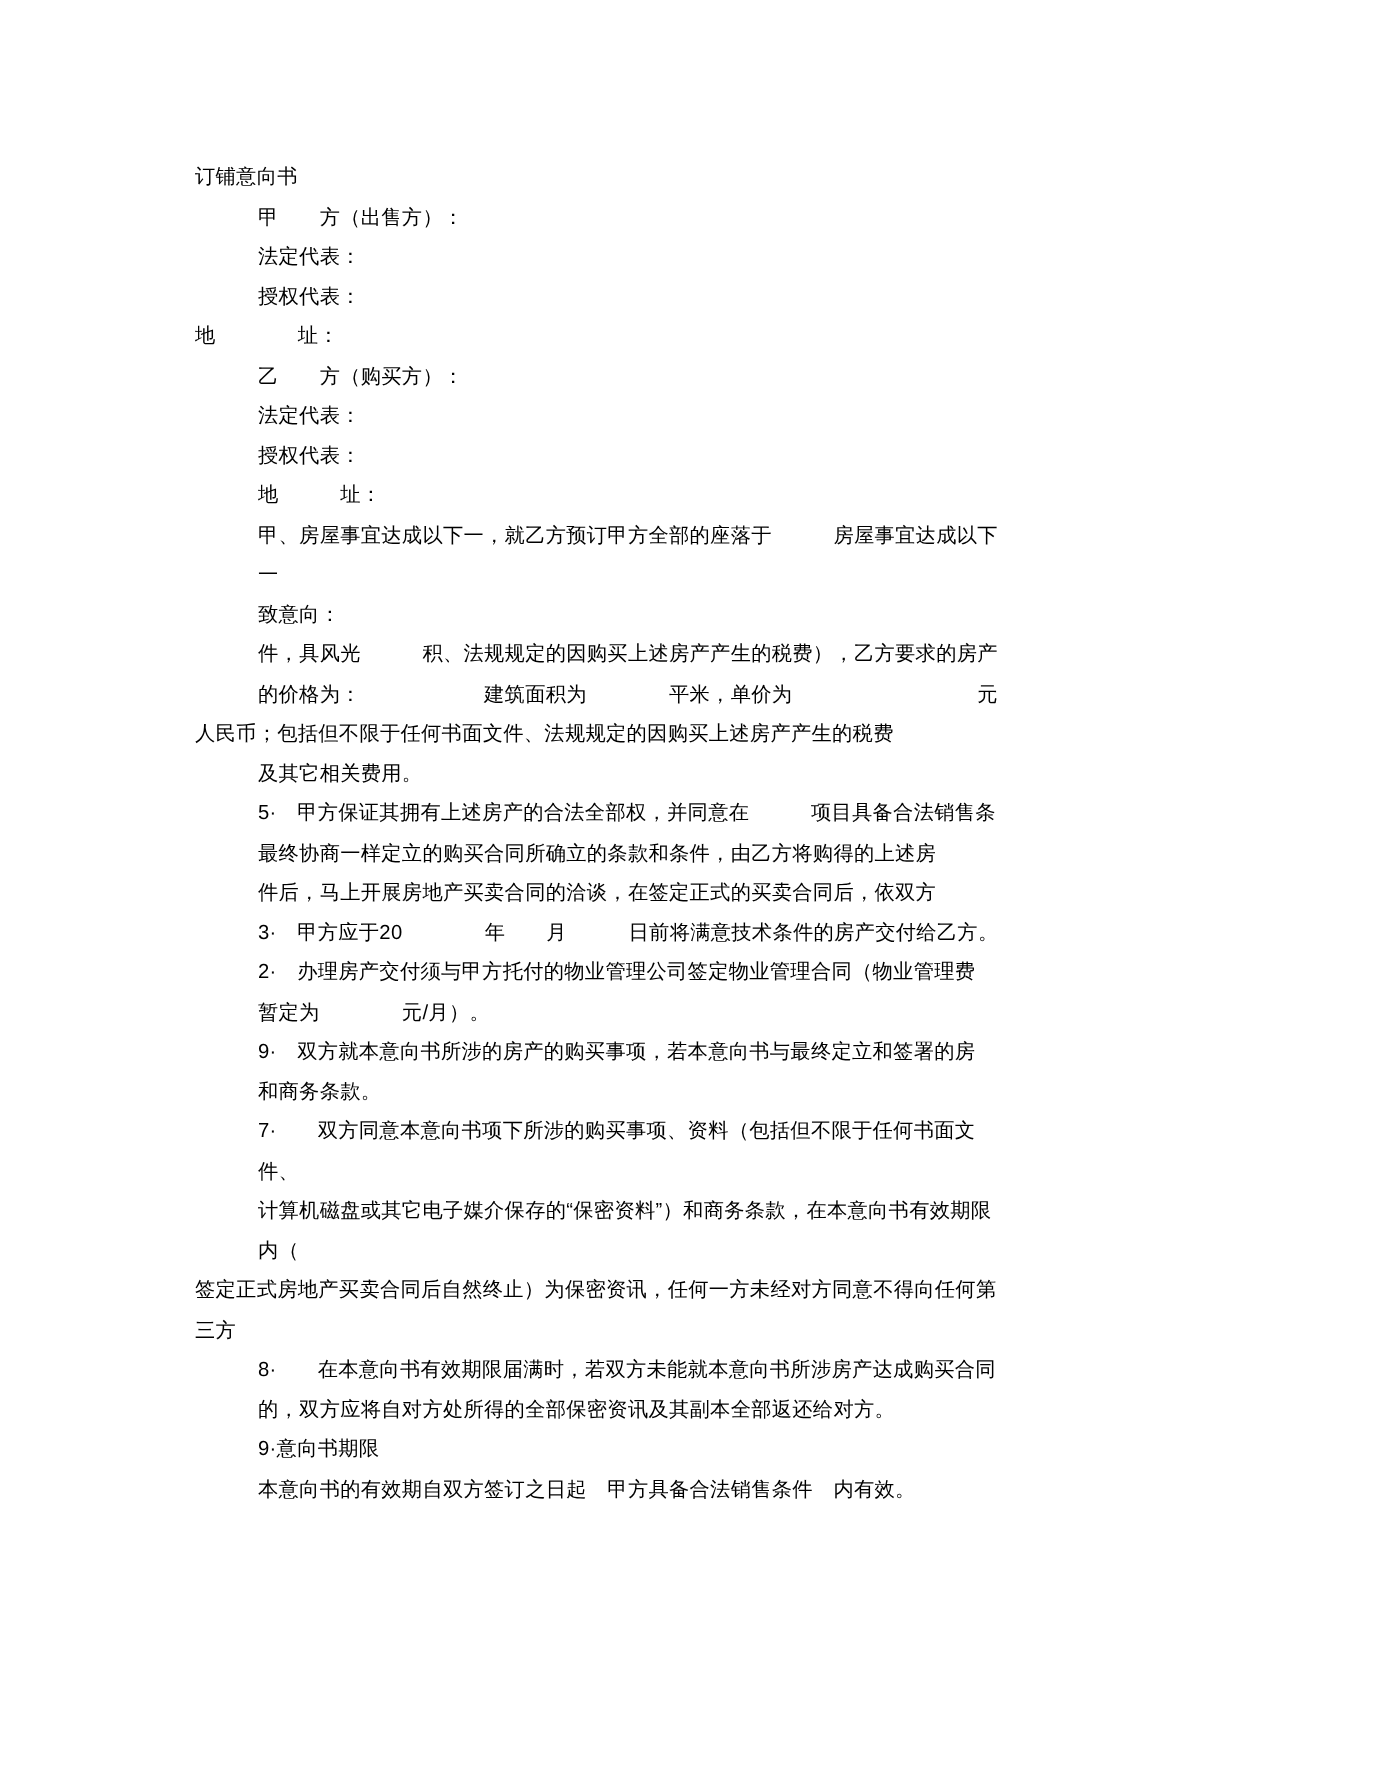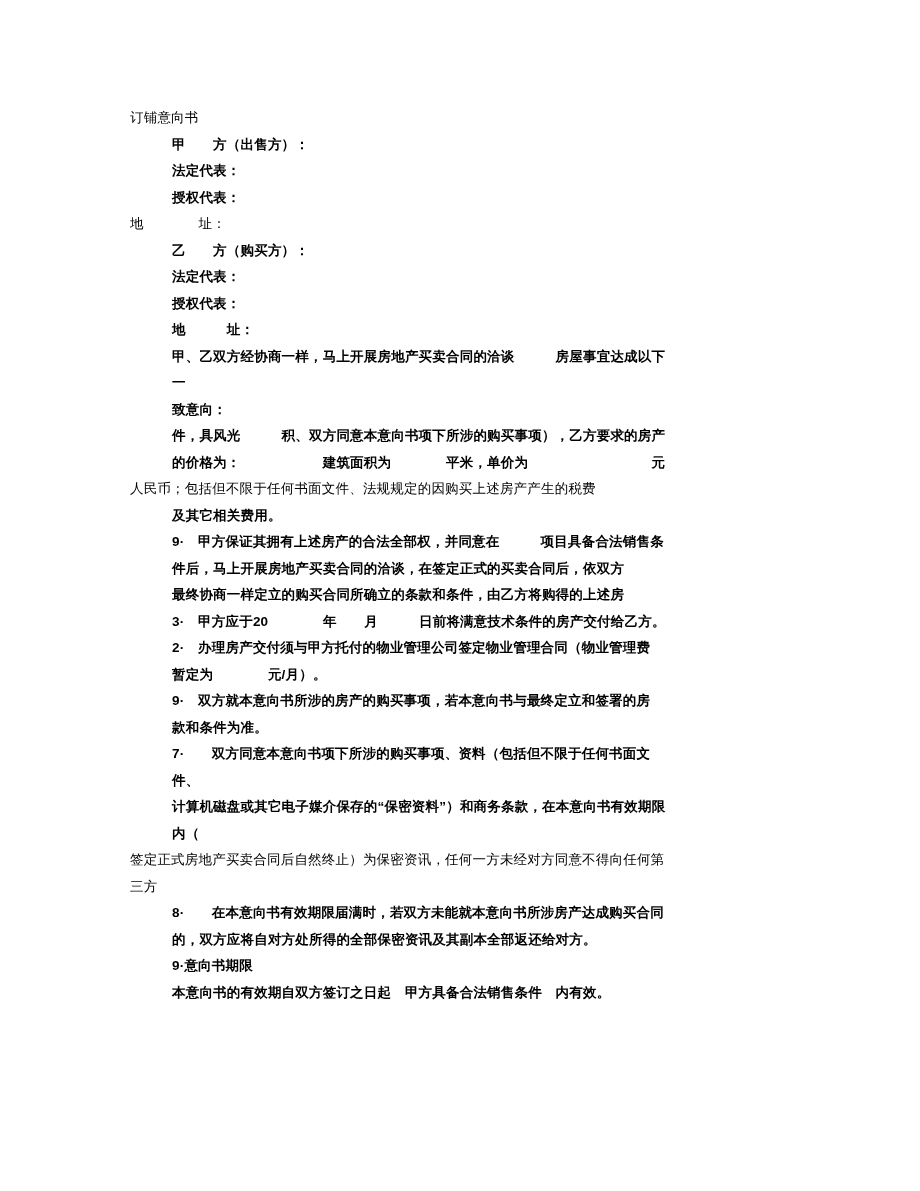--- a/index.html
+++ b/index.html
@@ -23,51 +23,51 @@
   }
   .doc-body {
     font-size: 13.5px;
     line-height: 26.5px;
     letter-spacing: 0.2px;
   }
   .line {
     white-space: pre-wrap;
     margin: 0;
   }
-  .indent-1 { padding-left: 42px; font-weight: bold; }
+  .indent-1 { padding-left: 42px; }
   .indent-0 { padding-left: 0; }
 </style>
 </head>
 <body>
 
 <div class="page">
   <div class="doc-body" id="doc-body">
       <p class="line indent-0">订铺意向书</p>
       <p class="line indent-1">甲　　方（出售方）：</p>
       <p class="line indent-1">法定代表：</p>
       <p class="line indent-1">授权代表：</p>
       <p class="line indent-0">地　　　　址：</p>
       <p class="line indent-1">乙　　方（购买方）：</p>
       <p class="line indent-1">法定代表：</p>
       <p class="line indent-1">授权代表：</p>
       <p class="line indent-1">地　　　址：</p>
-      <p class="line indent-1">甲、乙双方经协商一样，马上开展房地产买卖合同的洽谈　　　房屋事宜达成以下一</p>
+      <p class="line indent-1">甲、房屋事宜达成以下一，就乙方预订甲方全部的座落于　　　房屋事宜达成以下一</p>
       <p class="line indent-1">致意向：</p>
-      <p class="line indent-1">件，具风光　　　积、双方同意本意向书项下所涉的购买事项），乙方要求的房产</p>
+      <p class="line indent-1">件，具风光　　　积、法规规定的因购买上述房产产生的税费），乙方要求的房产</p>
       <p class="line indent-1">的价格为：　　　　　　建筑面积为　　　　平米，单价为　　　　　　　　　元</p>
       <p class="line indent-0">人民币；包括但不限于任何书面文件、法规规定的因购买上述房产产生的税费</p>
       <p class="line indent-1">及其它相关费用。</p>
-      <p class="line indent-1">9·　甲方保证其拥有上述房产的合法全部权，并同意在　　　项目具备合法销售条</p>
+      <p class="line indent-1">5·　甲方保证其拥有上述房产的合法全部权，并同意在　　　项目具备合法销售条</p>
+      <p class="line indent-1">最终协商一样定立的购买合同所确立的条款和条件，由乙方将购得的上述房</p>
       <p class="line indent-1">件后，马上开展房地产买卖合同的洽谈，在签定正式的买卖合同后，依双方</p>
-      <p class="line indent-1">最终协商一样定立的购买合同所确立的条款和条件，由乙方将购得的上述房</p>
       <p class="line indent-1">3·　甲方应于20　　　　年　　月　　　日前将满意技术条件的房产交付给乙方。</p>
       <p class="line indent-1">2·　办理房产交付须与甲方托付的物业管理公司签定物业管理合同（物业管理费</p>
       <p class="line indent-1">暂定为　　　　元/月）。</p>
       <p class="line indent-1">9·　双方就本意向书所涉的房产的购买事项，若本意向书与最终定立和签署的房</p>
-      <p class="line indent-1">款和条件为准。</p>
+      <p class="line indent-1">和商务条款。</p>
       <p class="line indent-1">7·　　双方同意本意向书项下所涉的购买事项、资料（包括但不限于任何书面文件、</p>
       <p class="line indent-1">计算机磁盘或其它电子媒介保存的“保密资料”）和商务条款，在本意向书有效期限内（</p>
       <p class="line indent-0">签定正式房地产买卖合同后自然终止）为保密资讯，任何一方未经对方同意不得向任何第三方</p>
       <p class="line indent-1">8·　　在本意向书有效期限届满时，若双方未能就本意向书所涉房产达成购买合同</p>
       <p class="line indent-1">的，双方应将自对方处所得的全部保密资讯及其副本全部返还给对方。</p>
       <p class="line indent-1">9·意向书期限</p>
       <p class="line indent-1">本意向书的有效期自双方签订之日起　甲方具备合法销售条件　内有效。</p>
     </div>
 </div>
 

